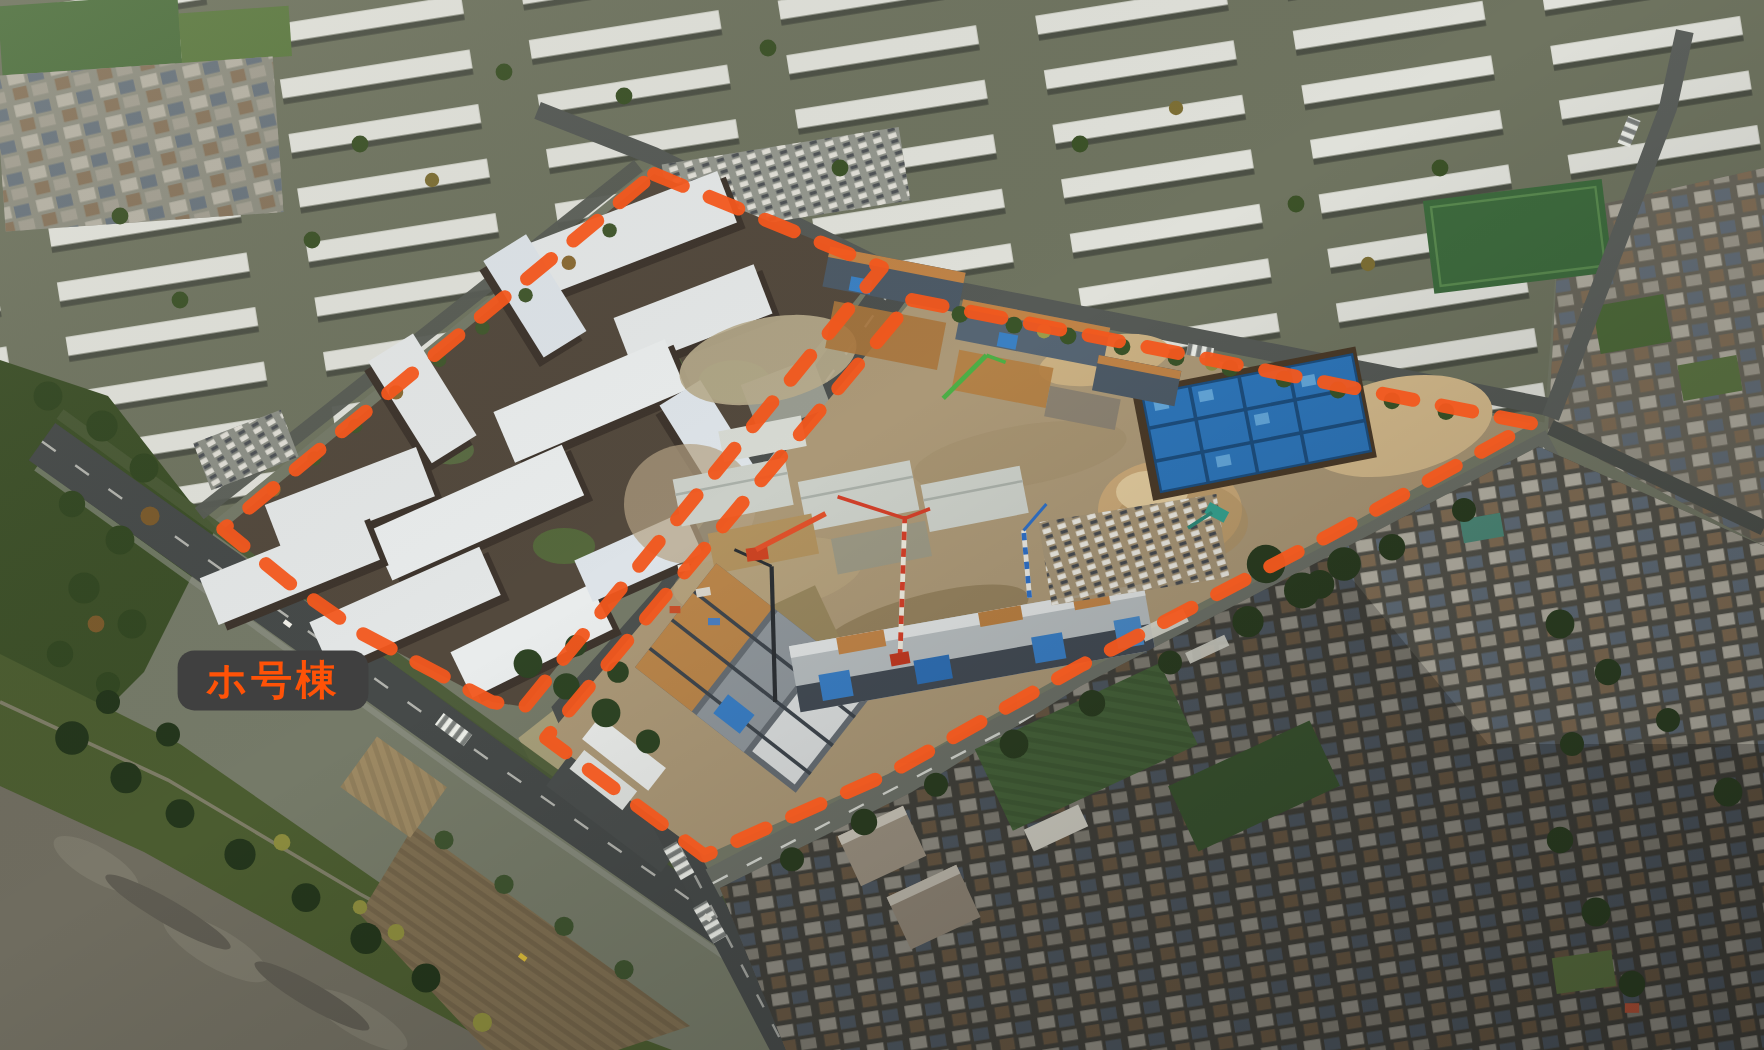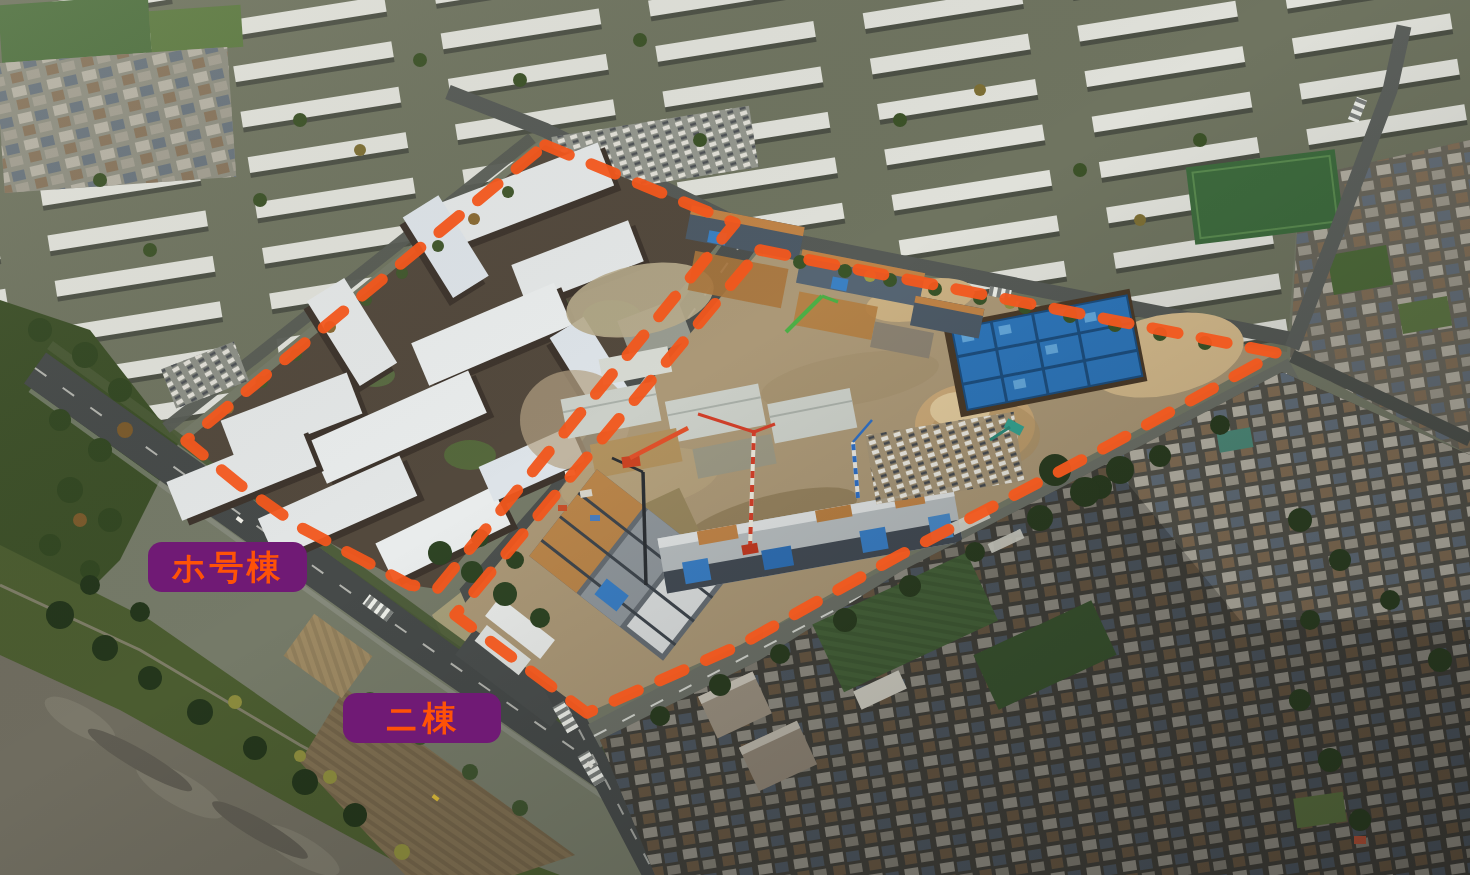--- a/index.html
+++ b/index.html
@@ -3,21 +3,21 @@
 <meta charset="utf-8">
 <style>
   html,body{margin:0;padding:0;background:#1b1d19;}
   .stage{
     position:relative;width:1470px;height:875px;overflow:hidden;
     background:#757a68;font-family:"DejaVu Sans",sans-serif;
   }
   .photo-svg{position:absolute;inset:0;display:block;}
   .site-label{
     position:absolute;display:flex;align-items:center;justify-content:center;
-    background:#701a75;border-radius:14px;color:#ff5207;font-weight:700;
+    background:#404040;border-radius:14px;color:#ff5207;font-weight:700;
     font-size:34px;letter-spacing:3px;line-height:1;
     font-family:"DejaVu Sans",sans-serif;
   }
   #label-ho{left:148px;top:542px;width:159px;height:50px;}
   #label-ni{left:343px;top:693px;width:158px;height:50px;}
 </style>
 </head>
 <body>
 
 <div class="stage">
@@ -460,16 +460,13 @@
 
   <g fill="none" stroke="#f2571d" stroke-width="11.5" stroke-dasharray="26 24" stroke-linecap="round" stroke-linejoin="round" opacity="0.95">
     <polygon points="545,145 735,223 437,589 410,585 300,527 240,485 186,441"></polygon>
     <polygon points="760,250 1277,353 1110,445 900,555 740,645 587,713 455,615"></polygon>
   </g>
 </svg>
 
 <div class="site-label" id="label-ho">
   <span>ホ号棟</span>
 </div>
-<div class="site-label" id="label-ni">
-  <span>ニ棟</span>
 </div>
-</div>
 
 </body></html>

